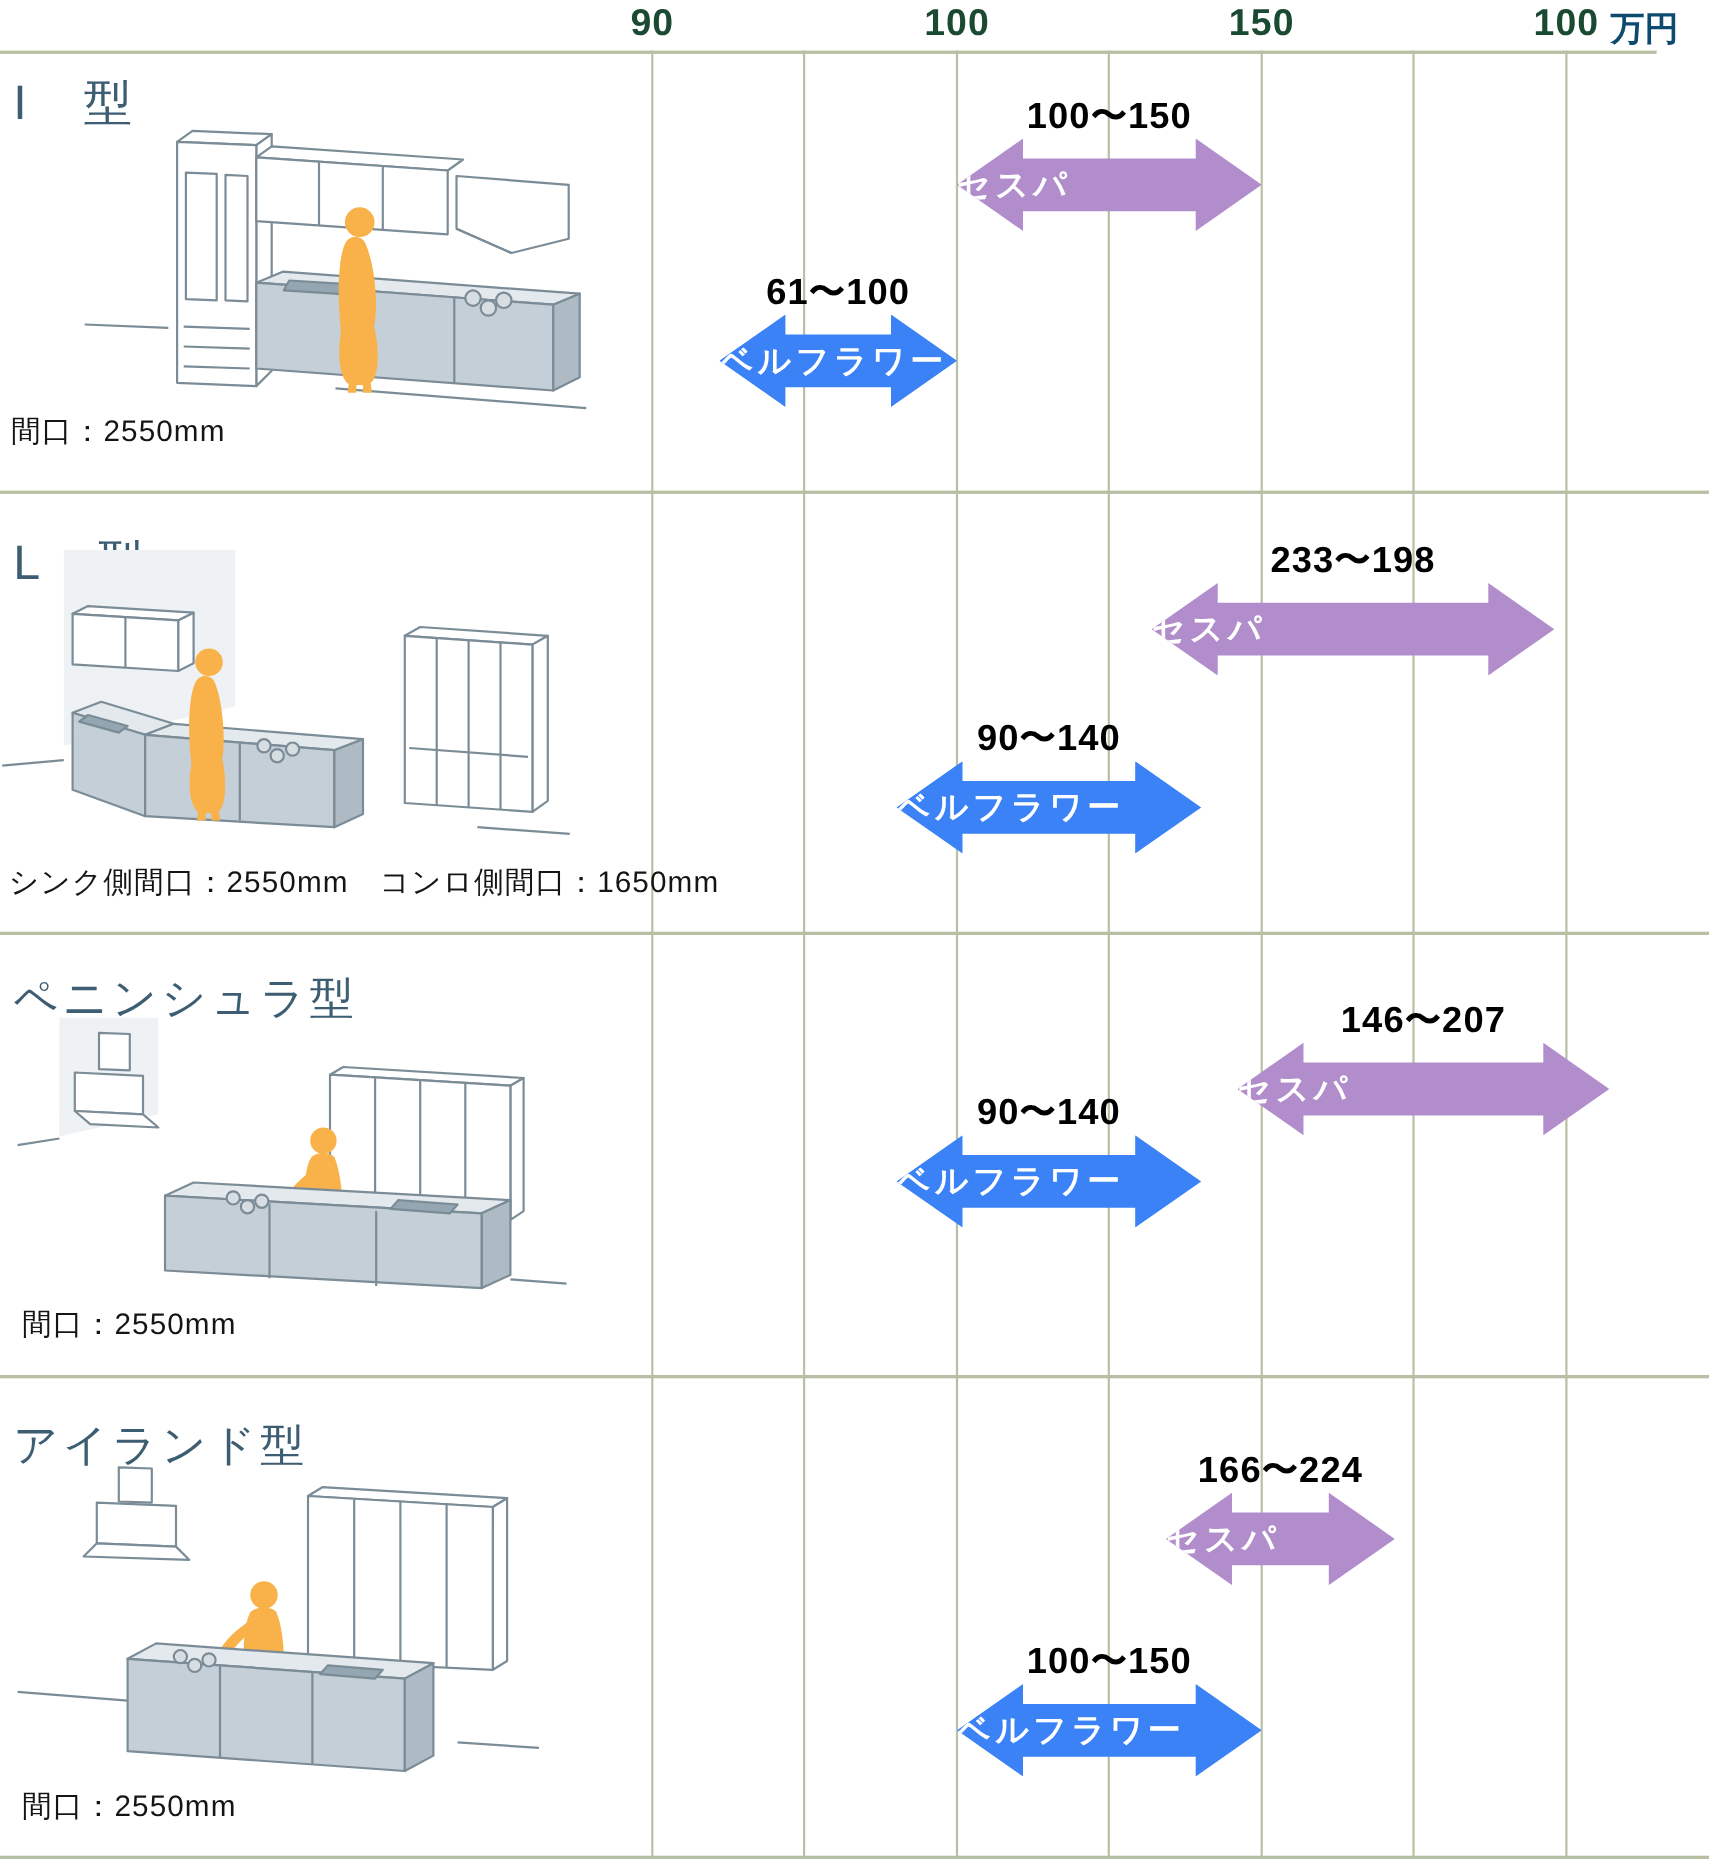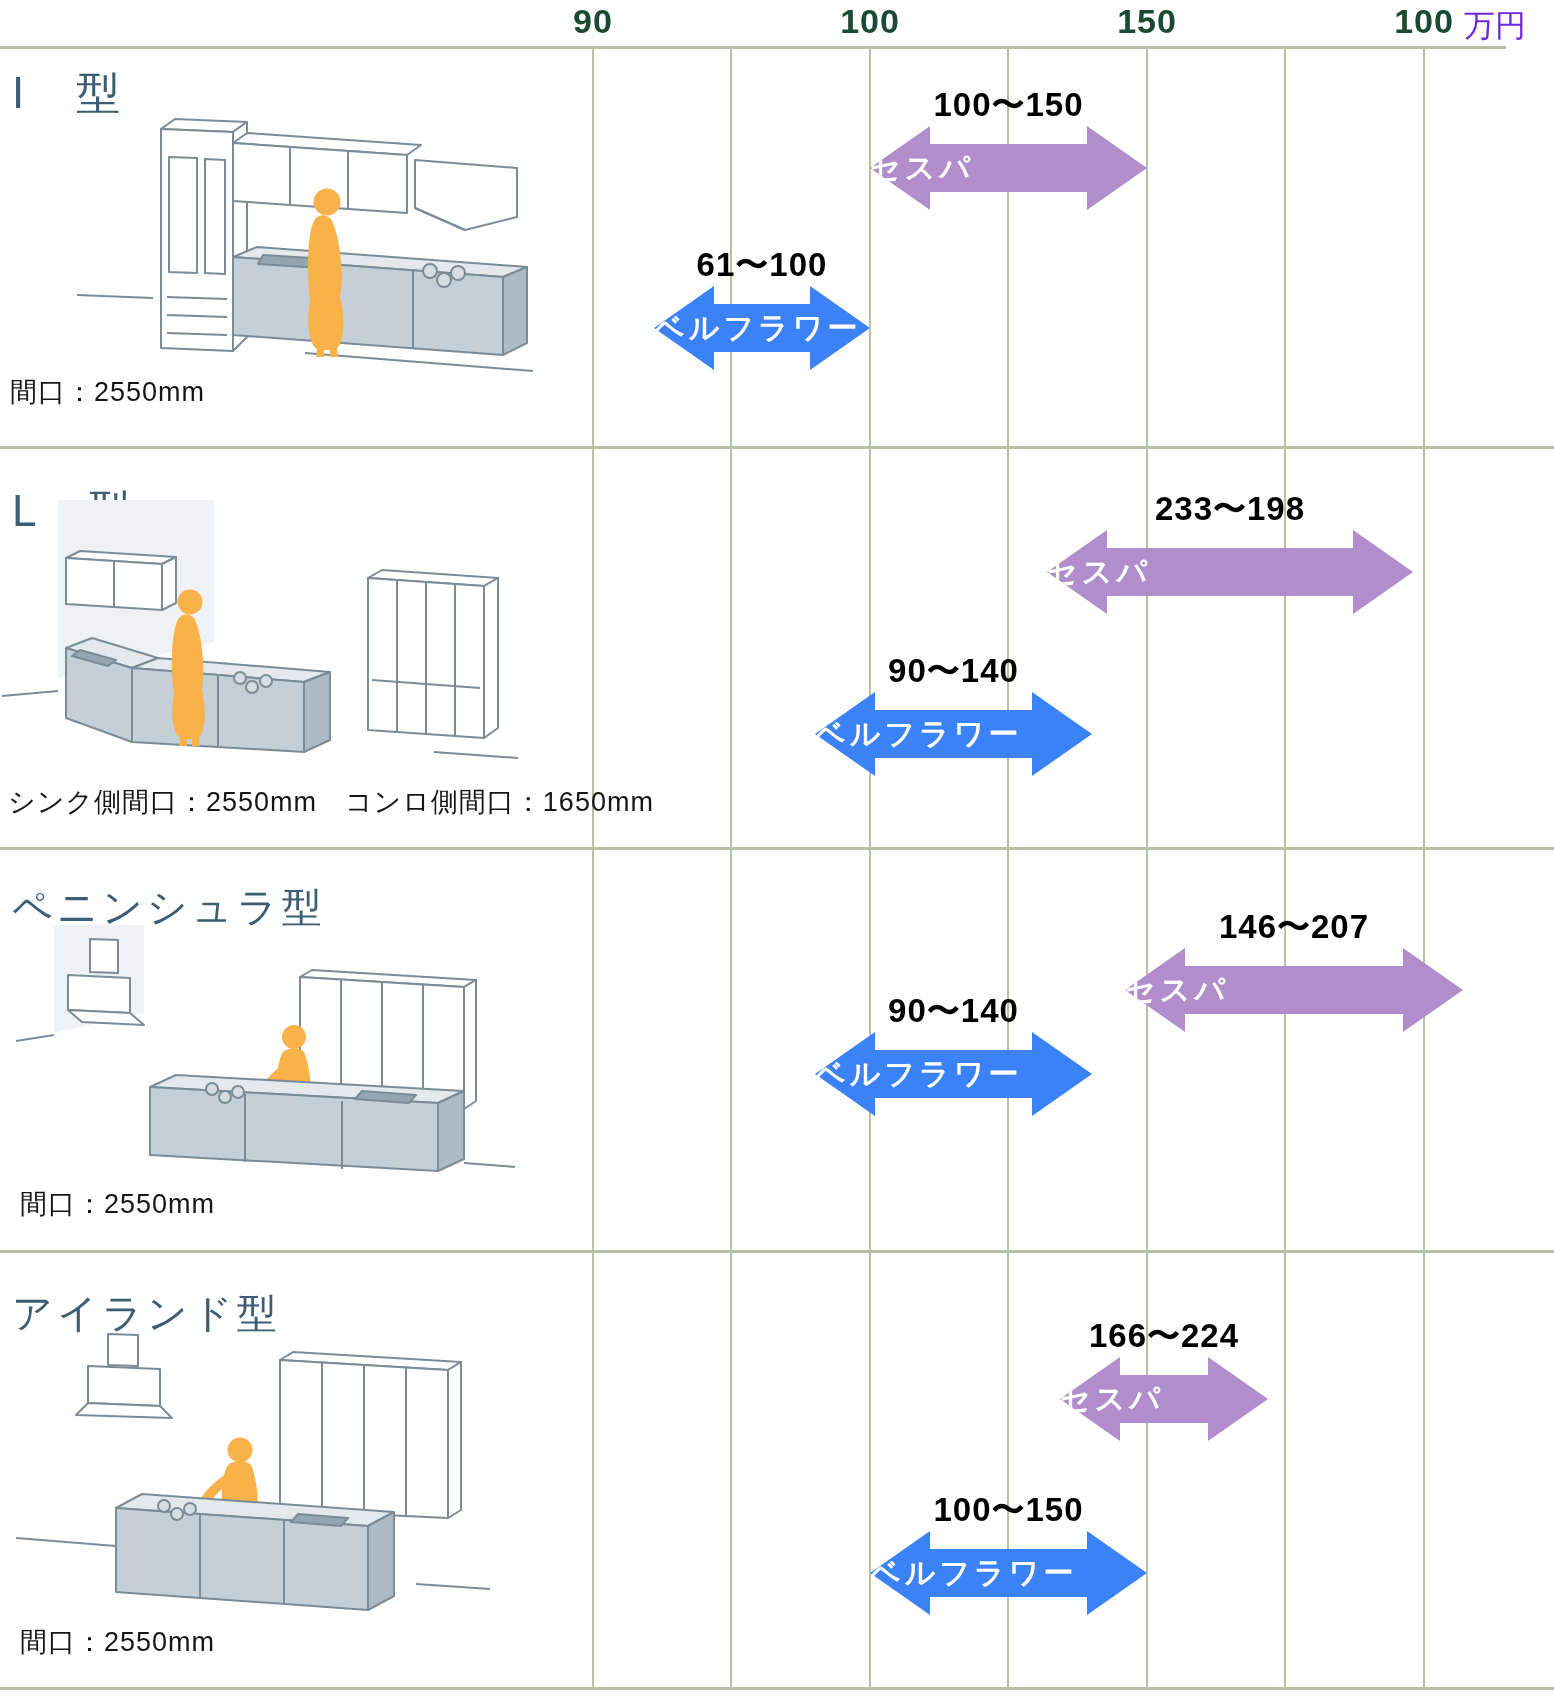--- a/index.html
+++ b/index.html
@@ -4,21 +4,21 @@
 <style>
   html,body{margin:0;padding:0;background:#fff}
   #stage{position:relative;width:1554px;height:1700px;background:#ffffff;
          font-family:"Liberation Sans",sans-serif;overflow:hidden}
 
   .vgrid{position:absolute;top:46px;height:1644px;width:2px;background:#b8c0a4}
   .hrule{position:absolute;height:3px;background:#b8c0a4}
 
   .axis-tick{position:absolute;top:2px;width:140px;text-align:center;
              font-size:34px;font-weight:bold;color:#1b4a32;letter-spacing:1px}
-  .axis-unit{position:absolute;top:5px;left:1464px;font-size:31px;font-weight:normal;color:#6d28d9}
+  .axis-unit{position:absolute;top:5px;left:1464px;font-size:31px;font-weight:bold;color:#0c4a6e}
 
   .row-title{position:absolute;font-weight:normal;color:#3d5d73;letter-spacing:4px;white-space:nowrap}
   .t-big{font-size:44px}
   .t-mid{font-size:40px}
 
   .caption{position:absolute;font-size:27px;color:#151515;letter-spacing:1px;white-space:nowrap}
 
   .range-group{position:absolute}
   .range-label{font-size:33px;font-weight:600;color:#000;text-align:center;
                line-height:41px;margin-bottom:1px;letter-spacing:1px;white-space:nowrap}

